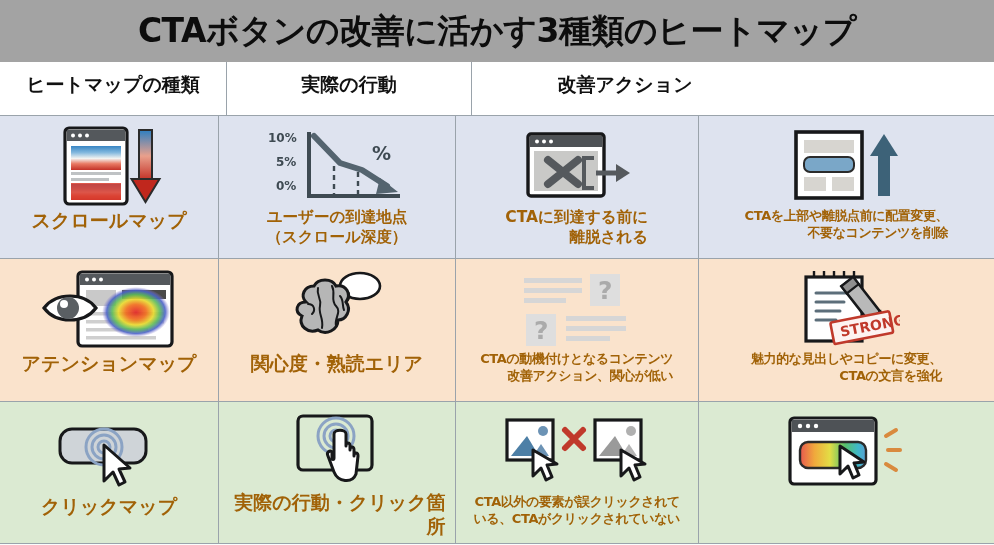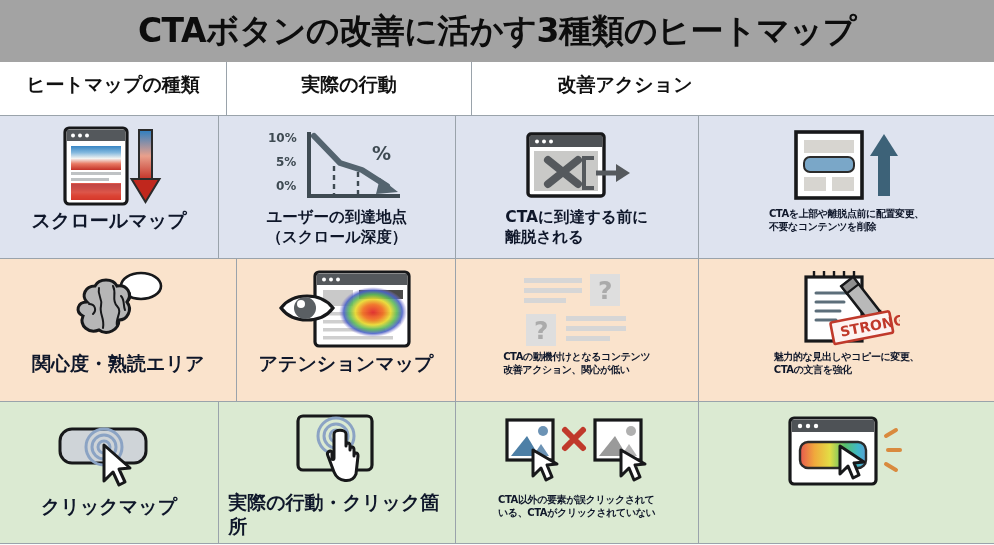--- a/index.html
+++ b/index.html
@@ -53,25 +53,25 @@
   .row-scroll    { background: #dee3ef; }
   .row-attention { background: #fae3cc; }
   .row-click     { background: #dbead2; }
 
   .icon-wrap {
     height: 86px; width: 100%;
     display: flex; align-items: center; justify-content: center;
     padding-top: 2px;
   }
   .cell-text {
-    font-size: 15.5px; font-weight: 800; color: #0f172a;
-    line-height: 1.28; text-align: left; white-space: pre-line;
+    font-size: 15.5px; font-weight: 800; color: #a16207;
+    line-height: 1.28; text-align: right; white-space: pre-line;
     padding: 0 3px;
   }
-  .cell-text.tight { font-size: 10px; letter-spacing: -0.4px; }
+  .cell-text.tight { font-size: 13px; letter-spacing: -0.4px; }
   .cell-text.big   { font-size: 19px; }
 
   svg { display: block; }
 </style>
 </head>
 <body>
 
 <div class="page">
 
   <div class="title-bar">
@@ -181,41 +181,20 @@
             </g>
           </svg>
         </div>
         <div class="cell-text tight">CTAを上部や離脱点前に配置変更、
 不要なコンテンツを削除</div>
       </div>
     </div>
 
     <div class="row row-body row-attention">
 
-      <div class="cell c2">
-        <div class="icon-wrap">
-          <svg width="110" height="82" viewBox="0 0 110 82">
-            <g fill="#fff" stroke="#17181a" stroke-width="2.6">
-              <ellipse cx="78" cy="18" rx="20" ry="13"></ellipse>
-              <circle cx="60" cy="28" r="7"></circle>
-            </g>
-            <path d="M24 34 C18 28, 22 18, 32 18 C36 10, 50 10, 54 18 C64 16, 70 26, 64 34
-                     C70 42, 64 52, 56 52 C56 62, 44 68, 36 62 C26 66, 16 58, 20 48
-                     C12 44, 14 34, 24 34 Z" fill="#b6b6b6" stroke="#17181a" stroke-width="3"></path>
-            <g fill="none" stroke="#17181a" stroke-width="2" stroke-linecap="round">
-              <path d="M36 20 C34 28, 40 30, 38 38 C36 46, 42 50, 40 60"></path>
-              <path d="M50 18 C54 26, 48 32, 54 38 C60 44, 52 50, 54 58"></path>
-              <path d="M26 36 C32 36, 34 42, 30 46"></path>
-              <path d="M58 28 C62 32, 60 38, 62 42"></path>
-            </g>
-          </svg>
-        </div>
-        <div class="cell-text big">関心度・熟読エリア</div>
-      </div>
-
       <div class="cell c1">
         <div class="icon-wrap">
           <svg width="134" height="82" viewBox="0 0 134 82">
             <defs>
               <radialGradient id="heatBlob" cx="50%" cy="50%" r="50%">
                 <stop offset="0%" stop-color="#e02020"></stop>
                   <stop offset="30%" stop-color="#f06a18"></stop>
                 <stop offset="52%" stop-color="#e8d92a"></stop>
                   <stop offset="70%" stop-color="#5dbb5a"></stop>
                 <stop offset="86%" stop-color="#4a62c8"></stop>
@@ -237,20 +216,41 @@
             <g>
               <path d="M2 40 C14 24, 42 24, 54 40 C42 56, 14 56, 2 40 Z" fill="#fff" stroke="#17181a" stroke-width="3.2"></path>
               <circle cx="26" cy="40" r="11" fill="#5a5f63"></circle>
               <circle cx="22" cy="36" r="4" fill="#fff"></circle>
             </g>
           </svg>
         </div>
         <div class="cell-text big">アテンションマップ</div>
       </div>
 
+      <div class="cell c2">
+        <div class="icon-wrap">
+          <svg width="110" height="82" viewBox="0 0 110 82">
+            <g fill="#fff" stroke="#17181a" stroke-width="2.6">
+              <ellipse cx="78" cy="18" rx="20" ry="13"></ellipse>
+              <circle cx="60" cy="28" r="7"></circle>
+            </g>
+            <path d="M24 34 C18 28, 22 18, 32 18 C36 10, 50 10, 54 18 C64 16, 70 26, 64 34
+                     C70 42, 64 52, 56 52 C56 62, 44 68, 36 62 C26 66, 16 58, 20 48
+                     C12 44, 14 34, 24 34 Z" fill="#b6b6b6" stroke="#17181a" stroke-width="3"></path>
+            <g fill="none" stroke="#17181a" stroke-width="2" stroke-linecap="round">
+              <path d="M36 20 C34 28, 40 30, 38 38 C36 46, 42 50, 40 60"></path>
+              <path d="M50 18 C54 26, 48 32, 54 38 C60 44, 52 50, 54 58"></path>
+              <path d="M26 36 C32 36, 34 42, 30 46"></path>
+              <path d="M58 28 C62 32, 60 38, 62 42"></path>
+            </g>
+          </svg>
+        </div>
+        <div class="cell-text big">関心度・熟読エリア</div>
+      </div>
+
       <div class="cell c3">
         <div class="icon-wrap">
           <svg width="118" height="78" viewBox="0 0 118 78">
             <g fill="#d6d6d6">
               <rect x="6" y="8" width="58" height="5"></rect>
                 <rect x="6" y="18" width="58" height="5"></rect>
               <rect x="6" y="28" width="42" height="5"></rect>
             </g>
             <rect x="72" y="4" width="30" height="32" fill="#dedede"></rect>
             <text x="80" y="29" font-family="DejaVu Sans, sans-serif" font-size="25" font-weight="700" fill="#ababab">?</text>

